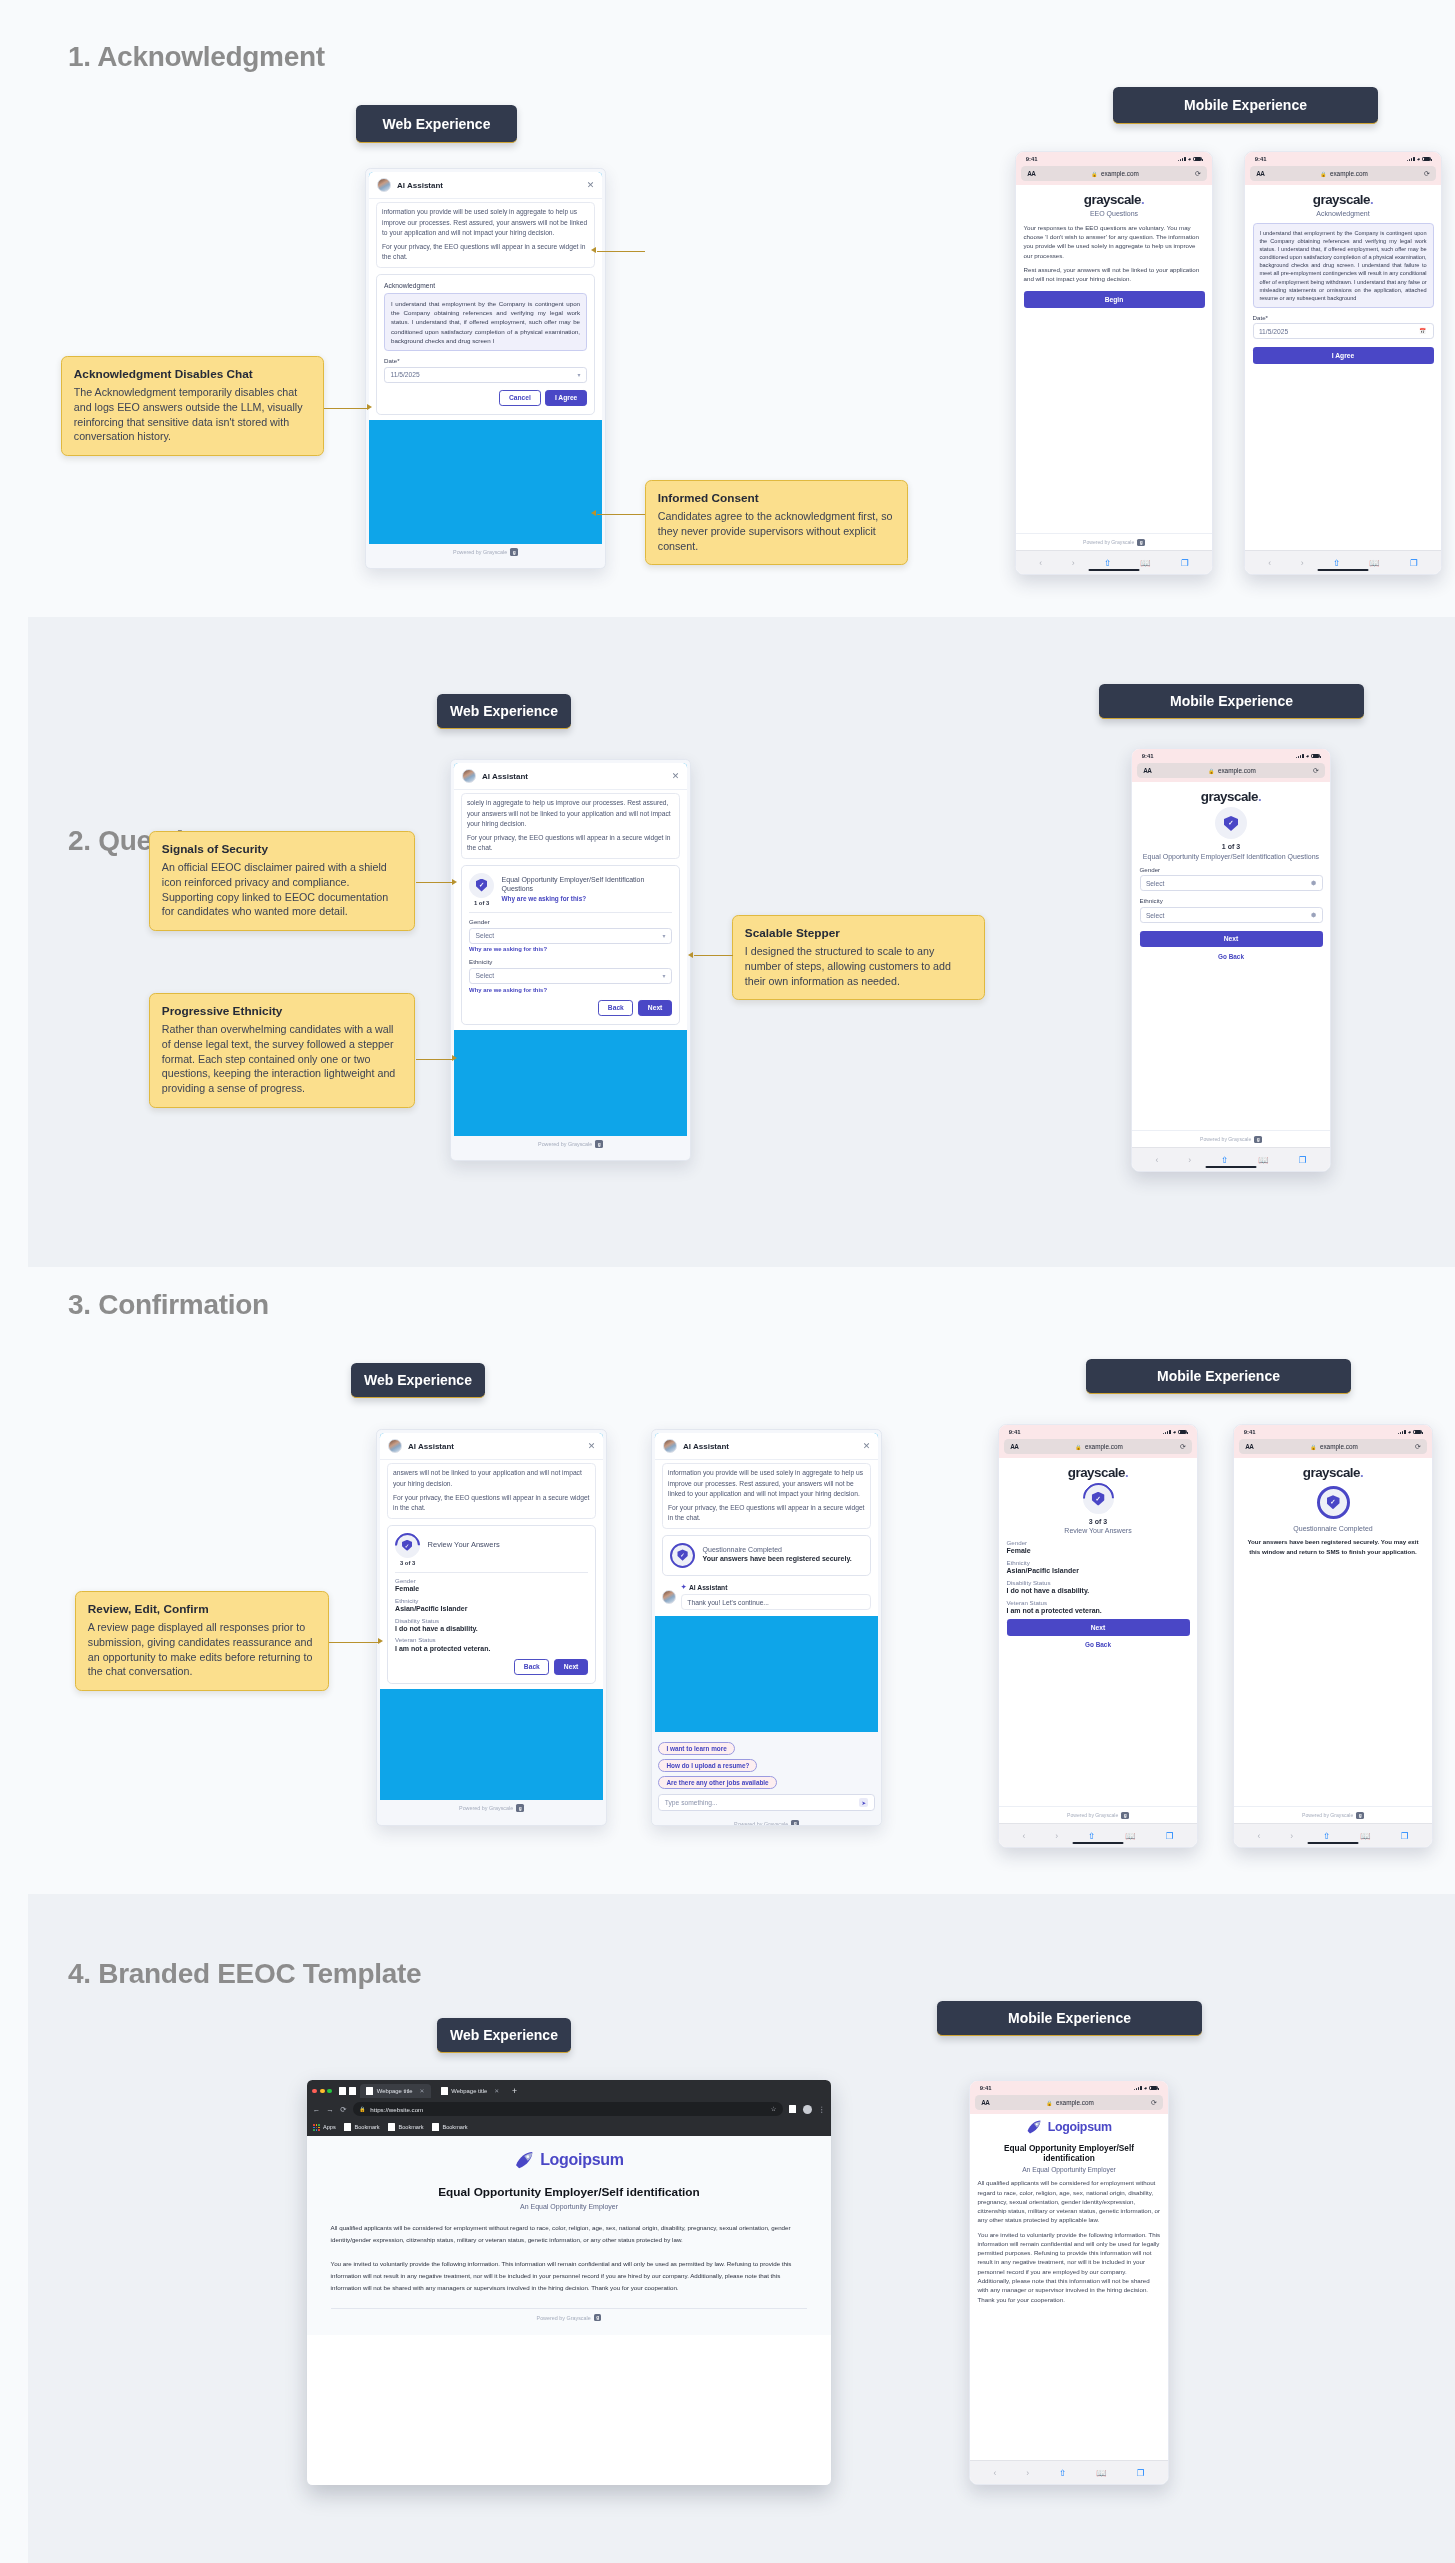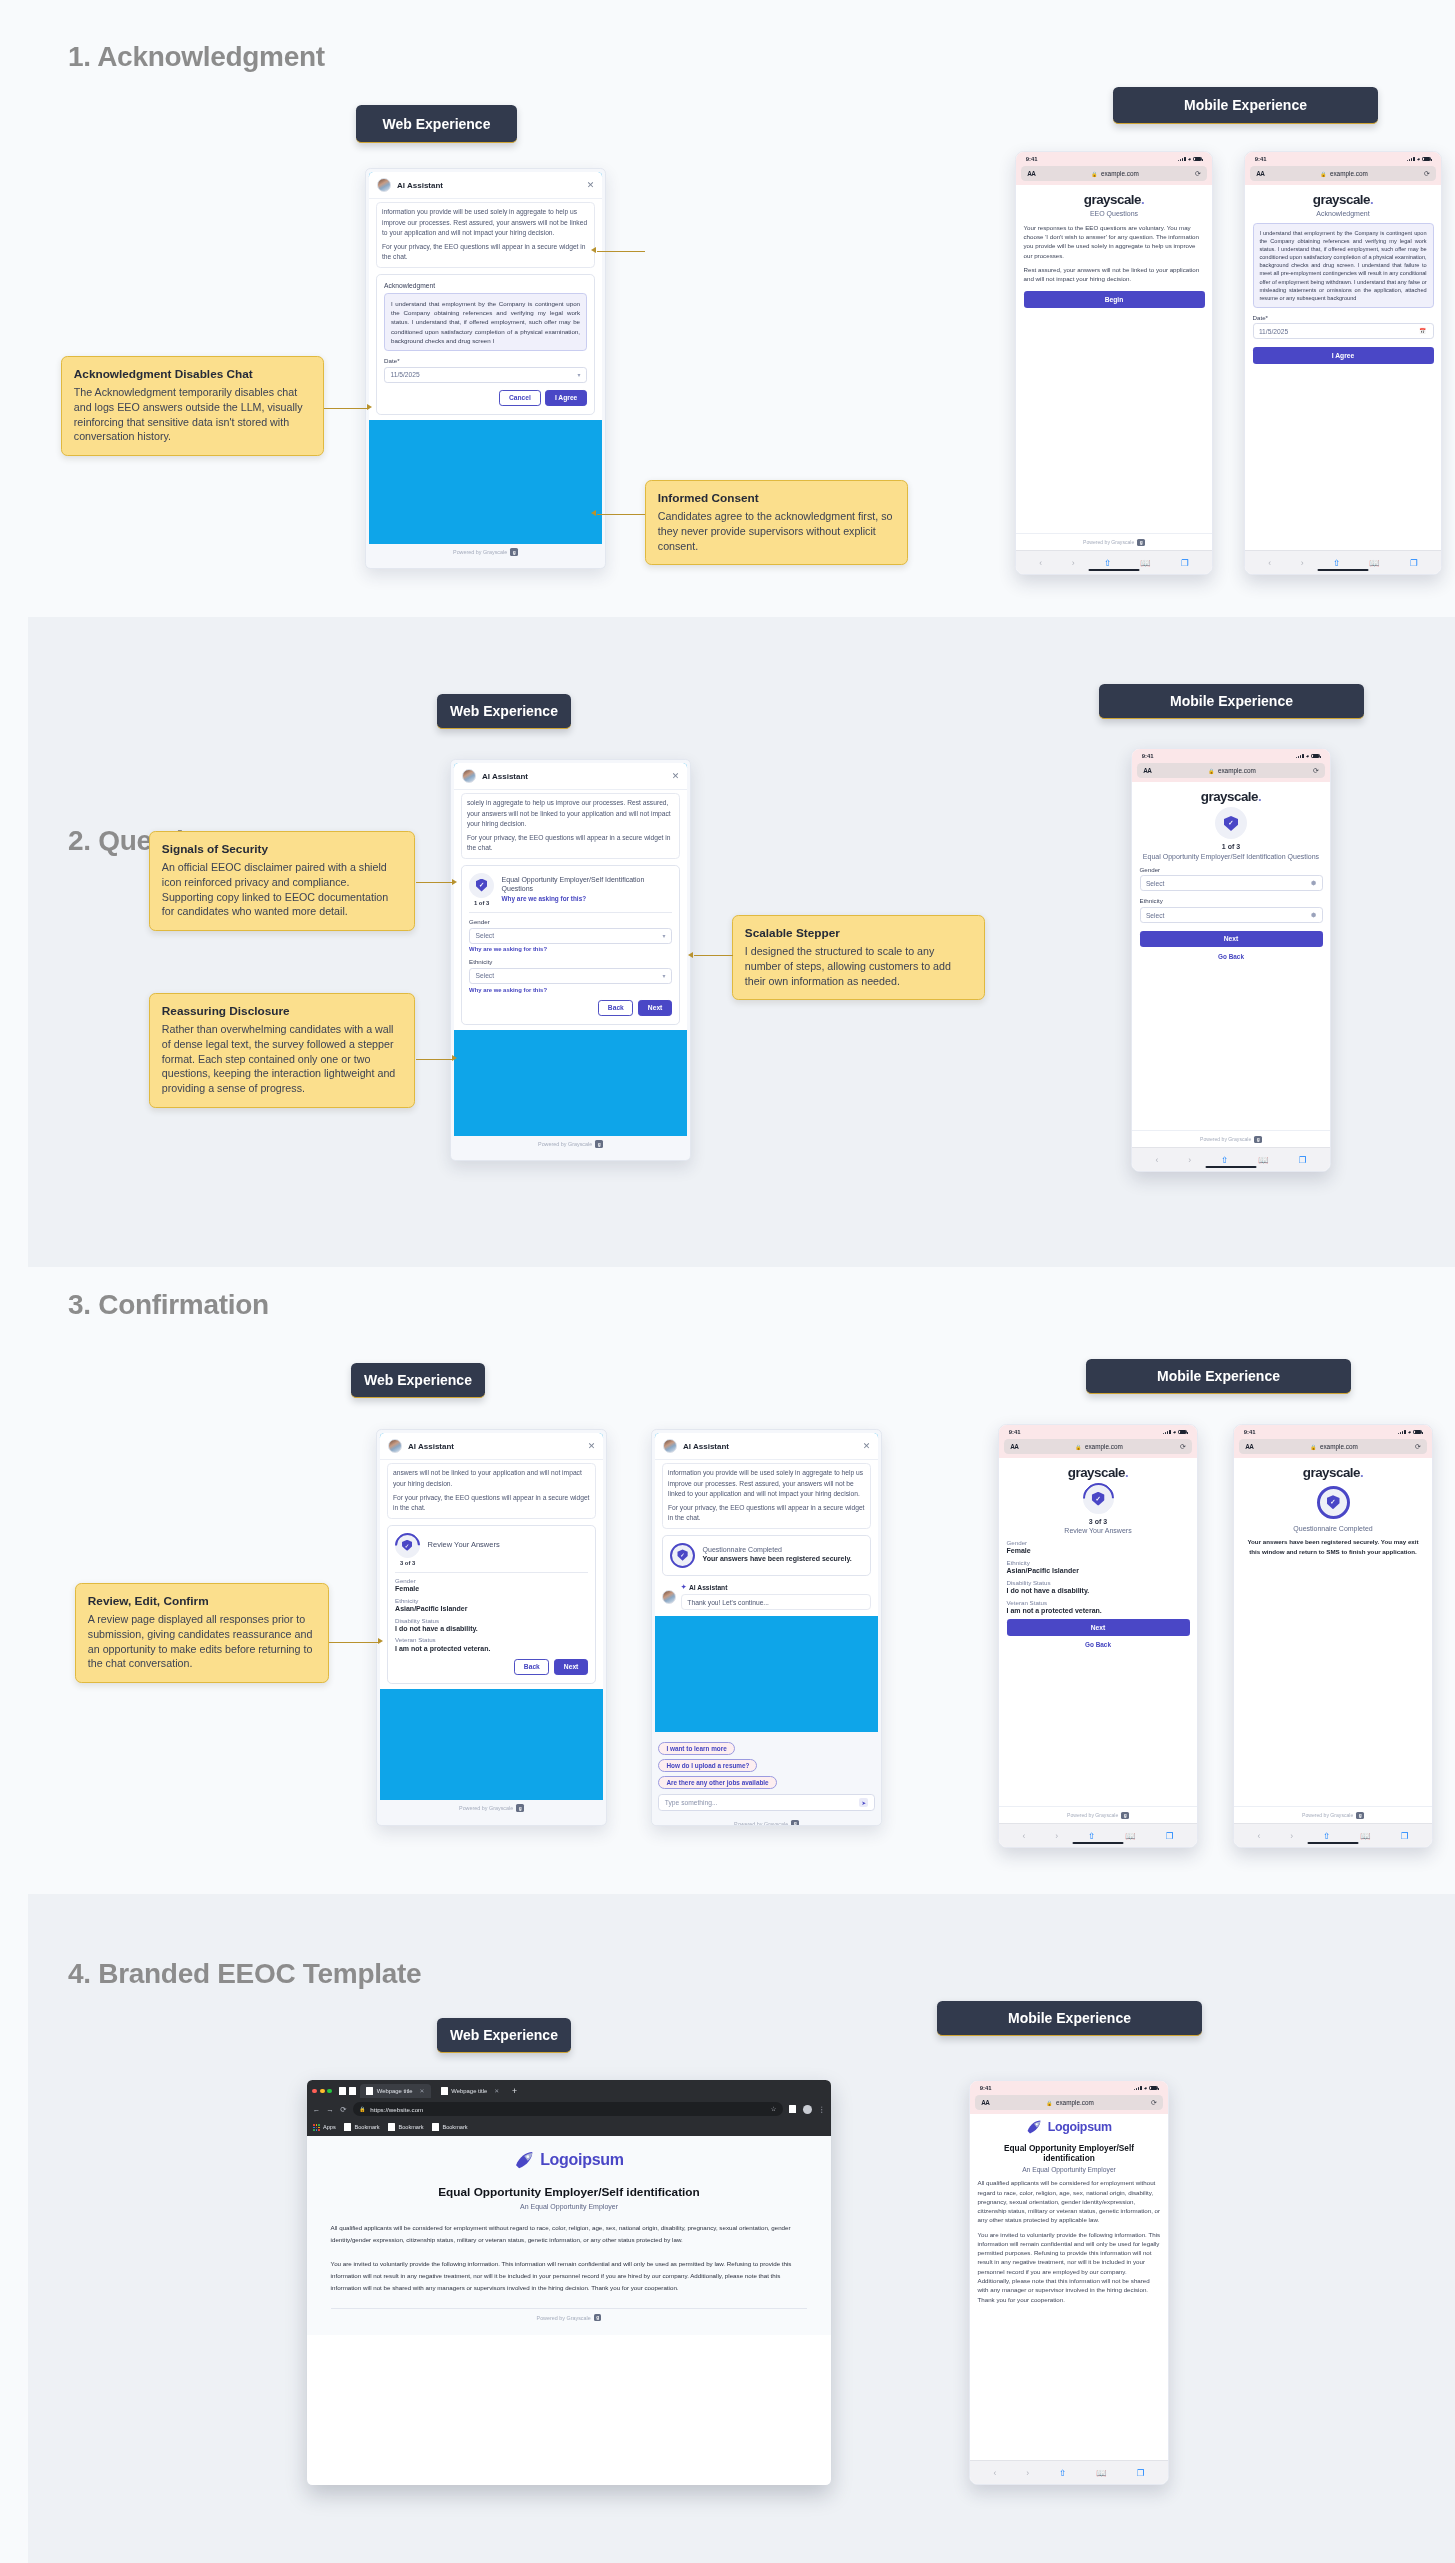--- a/index.html
+++ b/index.html
@@ -513,21 +513,21 @@
   </div>
 
   <div class="note" style="left:121px; top:214px; width:266px;">
     <div class="note-title">Signals of Security</div>
     <div class="note-body">An official EEOC disclaimer paired with a shield icon reinforced privacy and compliance. Supporting copy linked to EEOC documentation for candidates who wanted more detail.</div>
   </div>
   <div class="lead" style="left:388px; top:265px; width:37px;"></div>
   <div class="lead-arrow arrow-r" style="left:424px; top:262px;"></div>
 
   <div class="note" style="left:121px; top:376px; width:266px;">
-    <div class="note-title">Reassuring Disclosure</div>
+    <div class="note-title">Progressive Ethnicity</div>
     <div class="note-body">Rather than overwhelming candidates with a wall of dense legal text, the survey followed a stepper format. Each step contained only one or two questions, keeping the interaction lightweight and providing a sense of progress.</div>
   </div>
   <div class="lead" style="left:388px; top:442px; width:37px;"></div>
   <div class="lead-arrow arrow-r" style="left:424px; top:438px;"></div>
 
   <div class="note" style="left:704px; top:298px; width:253px;">
     <div class="note-title">Scalable Stepper</div>
     <div class="note-body">I designed the structured to scale to any number of steps, allowing customers to add their own information as needed.</div>
   </div>
   <div class="lead" style="left:666px; top:338px; width:39px;"></div>
@@ -696,21 +696,21 @@
         <span>Type something...</span>
         <span class="send-btn">➤</span>
       </div>
     </div>
     <div class="wc-foot" style="margin-top:4.3px;">
       <span>Powered by Grayscale</span>
       <span class="g-badge">g</span>
     </div>
   </div>
 
-  <div class="note" style="left:47px; top:316px; width:254px;">
+  <div class="note" style="left:47px; top:324px; width:254px;">
     <div class="note-title">Review, Edit, Confirm</div>
     <div class="note-body">A review page displayed all responses prior to submission, giving candidates reassurance and an opportunity to make edits before returning to the chat conversation.</div>
   </div>
   <div class="lead" style="left:301px; top:375px; width:49px;"></div>
   <div class="lead-arrow arrow-r" style="left:350px; top:371px;"></div>
 
   <div class="phone" style="left:970px; top:157px; width:200px; height:424px;">
     <div class="ph-status">
       <span>9:41</span>
       <span class="ph-ind">

